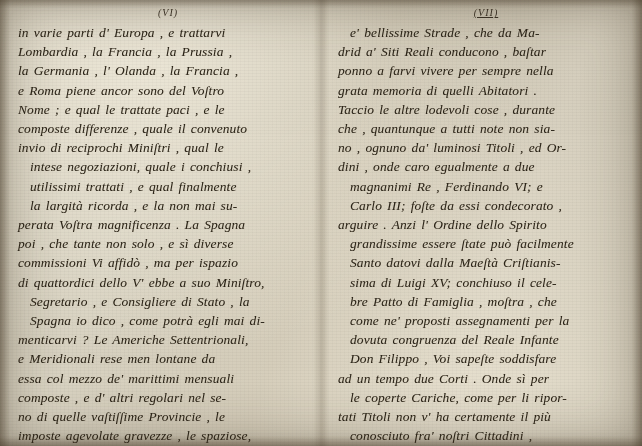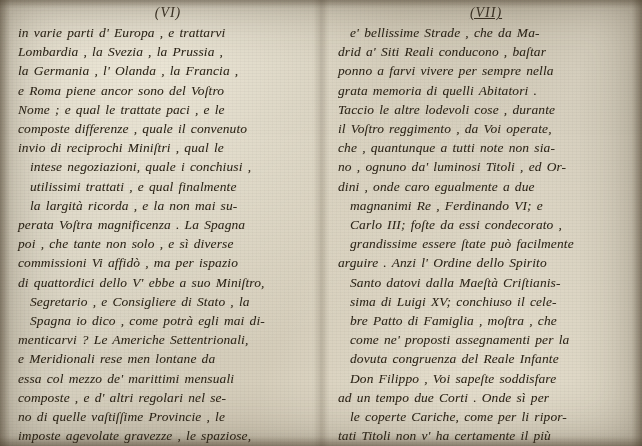--- a/index.html
+++ b/index.html
@@ -48,21 +48,21 @@
     position: absolute;
     top: 0;
     height: 446px;
     box-sizing: border-box;
   }
   .col-left { left: 0; width: 318px; padding: 6px 14px 6px 18px; }
   .col-right { left: 324px; width: 318px; padding: 6px 18px 6px 14px; }
 
   .folio {
     text-align: center;
-    font-size: 14px;
+    font-size: 10px;
     letter-spacing: 1px;
     font-style: italic;
     color: #3a3124;
     margin: 0 0 3px 0;
     height: 14px;
     line-height: 14px;
   }
   .folio-left { text-indent: 14px; }
   .folio-right { text-indent: 10px; text-decoration: underline; }
 
@@ -115,21 +115,21 @@
 </style>
 </head>
 <body>
 
 <div class="page">
 
   <div class="col col-left">
     <div class="folio folio-left">(VI)</div>
     <div class="body-text">
       <span class="ln">in varie parti d' Europa , e trattarvi</span>
-      <span class="ln">Lombardia , la Svezia , la Prussia ,</span>
+      <span class="ln">Lombardia , la Francia , la Prussia ,</span>
       <span class="ln">la Germania , l' Olanda , la Francia ,</span>
       <span class="ln">e Roma piene ancor sono del Voſtro</span>
       <span class="ln">Nome ; e qual le trattate paci , e le</span>
       <span class="ln">composte differenze , quale il convenuto</span>
       <span class="ln">invio di reciprochi Miniſtri , qual le</span>
       <span class="ln indent-1">intese negoziazioni, quale i conchiusi ,</span>
       <span class="ln indent-1">utilissimi trattati , e qual finalmente</span>
       <span class="ln indent-1">la largità ricorda , e la non mai su-</span>
       <span class="ln">perata Voſtra magnificenza . La Spagna</span>
       <span class="ln">poi , che tante non solo , e sì diverse</span>
@@ -147,28 +147,27 @@
   </div>
 
   <div class="col col-right">
     <div class="folio folio-right">(VII)</div>
     <div class="body-text">
       <span class="ln indent-1">e' bellissime Strade , che da Ma-</span>
       <span class="ln">drid a' Siti Reali conducono , baſtar</span>
       <span class="ln">ponno a farvi vivere per sempre nella</span>
       <span class="ln">grata memoria di quelli Abitatori .</span>
       <span class="ln">Taccio le altre lodevoli cose , durante</span>
-      <span class="ln">il Voſtro reggimento , da Voi operate,</span>
       <span class="ln">che , quantunque a tutti note non sia-</span>
       <span class="ln">no , ognuno da' luminosi Titoli , ed Or-</span>
       <span class="ln">dini , onde caro egualmente a due</span>
       <span class="ln indent-1">magnanimi Re , Ferdinando VI; e</span>
       <span class="ln indent-1">Carlo III; foſte da essi condecorato ,</span>
+      <span class="ln">arguire . Anzi l' Ordine dello Spirito</span>
       <span class="ln indent-1">grandissime essere ſtate può facilmente</span>
-      <span class="ln">arguire . Anzi l' Ordine dello Spirito</span>
       <span class="ln indent-1">Santo datovi dalla Maeſtà Criſtianis-</span>
       <span class="ln indent-1">sima di Luigi XV; conchiuso il cele-</span>
       <span class="ln indent-1">bre Patto di Famiglia , moſtra , che</span>
       <span class="ln indent-1">come ne' proposti assegnamenti per la</span>
       <span class="ln indent-1">dovuta congruenza del Reale Infante</span>
       <span class="ln indent-1">Don Filippo , Voi sapeſte soddisfare</span>
       <span class="ln">ad un tempo due Corti . Onde sì per</span>
       <span class="ln indent-1">le coperte Cariche, come per li ripor-</span>
       <span class="ln">tati Titoli non v' ha certamente il più</span>
       <span class="ln indent-1">conosciuto fra' noſtri Cittadini ,</span>

